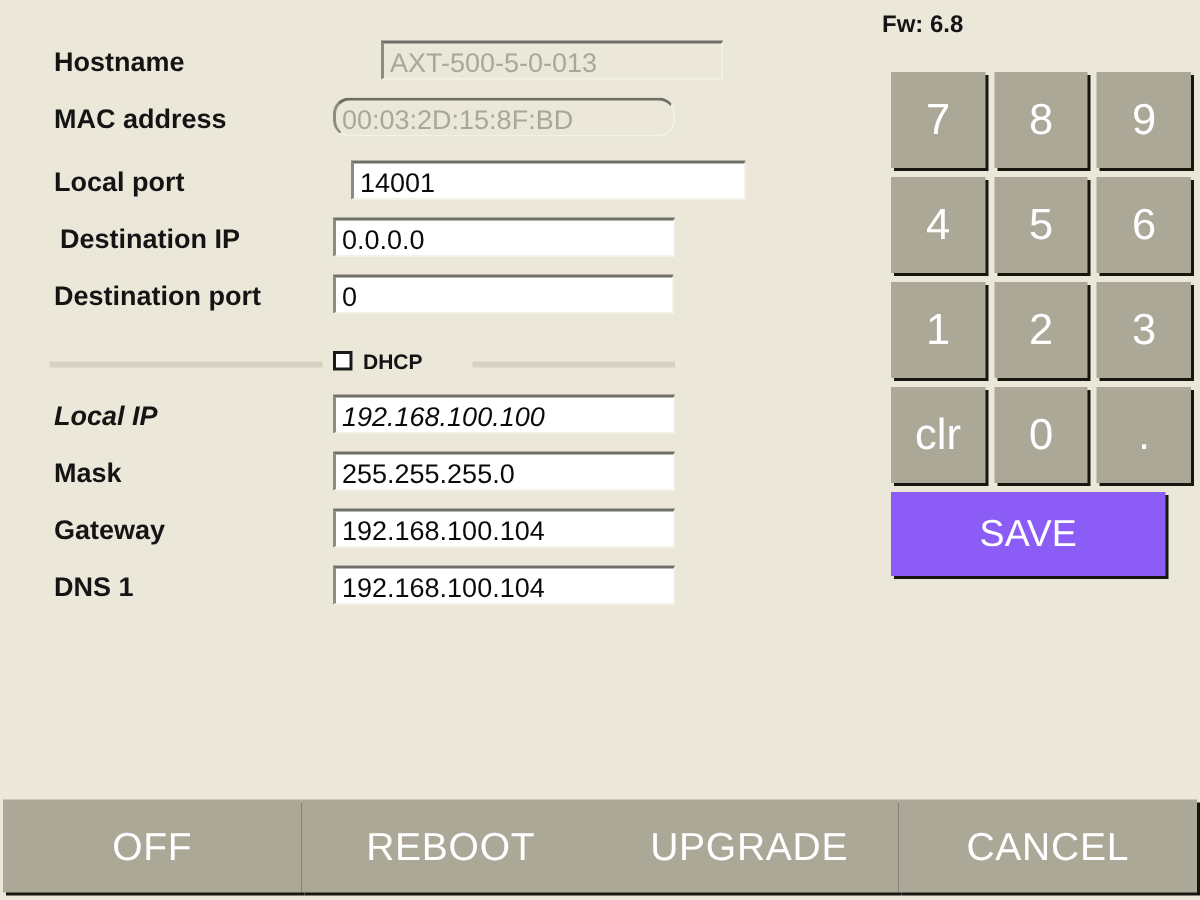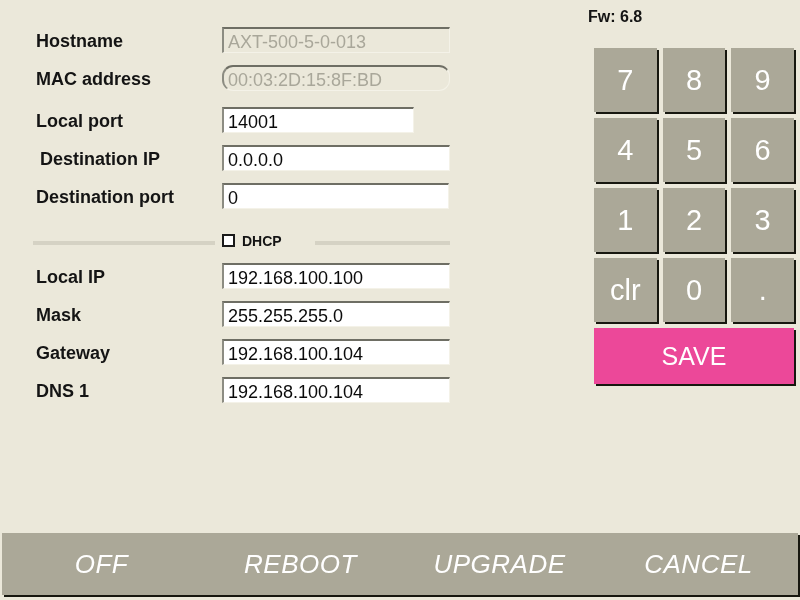--- a/index.html
+++ b/index.html
@@ -131,23 +131,23 @@
     font-size: 29px;
     display: flex;
     align-items: center;
     justify-content: center;
     box-shadow: 2px 2px 0 0 #17170F;
     box-sizing: border-box;
     user-select: none;
   }
   #save-button {
     margin-top: 4px;
-    width: 200px;
+    width: 183px;
     height: 56px;
-    background: #ec4899;
+    background: #8b5cf6;
     color: #FFFFFF;
     font-size: 25px;
     display: flex;
     align-items: center;
     justify-content: center;
     box-shadow: 2px 2px 0 0 #17170F;
     box-sizing: border-box;
     user-select: none;
   }
 
@@ -155,21 +155,20 @@
   #action-bar {
     position: absolute;
     left: 0;
     top: 533px;
     width: 800px;
     height: 67px;
     display: flex;
     gap: 0;
     padding: 0 2px;
     box-sizing: border-box;
-    font-style: italic;
   }
   .action-btn {
     flex: 1 1 0;
     height: 62px;
     background: #ABA898;
     color: #FFFFFF;
     font-size: 26px;
     font-family: "Liberation Sans Narrow", "Liberation Sans", sans-serif;
     letter-spacing: 0.5px;
     display: flex;
@@ -179,39 +178,39 @@
     box-sizing: border-box;
     user-select: none;
   }
 </style>
 </head>
 <body>
 
 <div id="form-panel">
     <div class="form-row" style="top: 26px;">
       <div class="field-label">Hostname</div>
-      <div class="field-input disabled" style="width: 228px;">AXT-500-5-0-013</div>
+      <div class="field-input disabled" style="width: 228px; margin-left: 32px;">AXT-500-5-0-013</div>
     </div>
     <div class="form-row" style="top: 64px; padding-left: 28px;">
       <div class="field-label">MAC address</div>
       <div class="field-input disabled" style="width: 228px; border-radius: 11px;">00:03:2D:15:8F:BD</div>
     </div>
     <div class="form-row" style="top: 106px;">
       <div class="field-label">Local port</div>
-      <div class="field-input" style="width: 192px;">14001</div>
+      <div class="field-input" style="width: 263px; margin-left: 12px;">14001</div>
     </div>
     <div class="form-row" style="top: 144px;">
       <div class="field-label indent">Destination IP</div>
       <div class="field-input" style="width: 228px;">0.0.0.0</div>
     </div>
     <div class="form-row" style="top: 182px;">
       <div class="field-label">Destination port</div>
       <div class="field-input" style="width: 227px;">0</div>
     </div>
-    <div class="form-row" style="top: 262px;">
+    <div class="form-row" style="top: 262px; font-style: italic;">
       <div class="field-label">Local IP</div>
       <div class="field-input" style="width: 228px;">192.168.100.100</div>
     </div>
     <div class="form-row" style="top: 300px;">
       <div class="field-label">Mask</div>
       <div class="field-input" style="width: 228px;">255.255.255.0</div>
     </div>
     <div class="form-row" style="top: 338px;">
       <div class="field-label">Gateway</div>
       <div class="field-input" style="width: 228px;">192.168.100.104</div>

